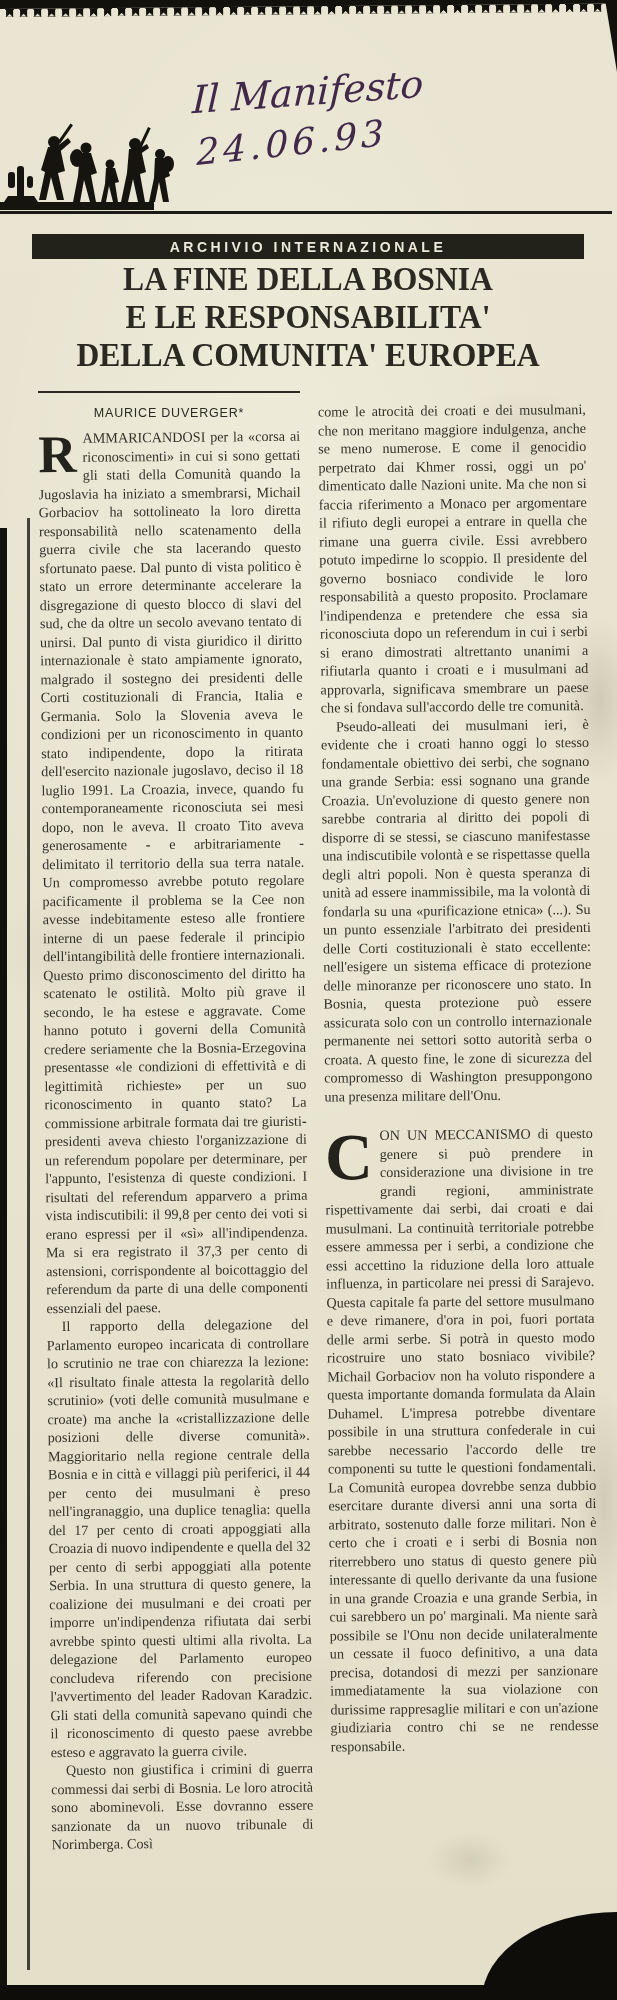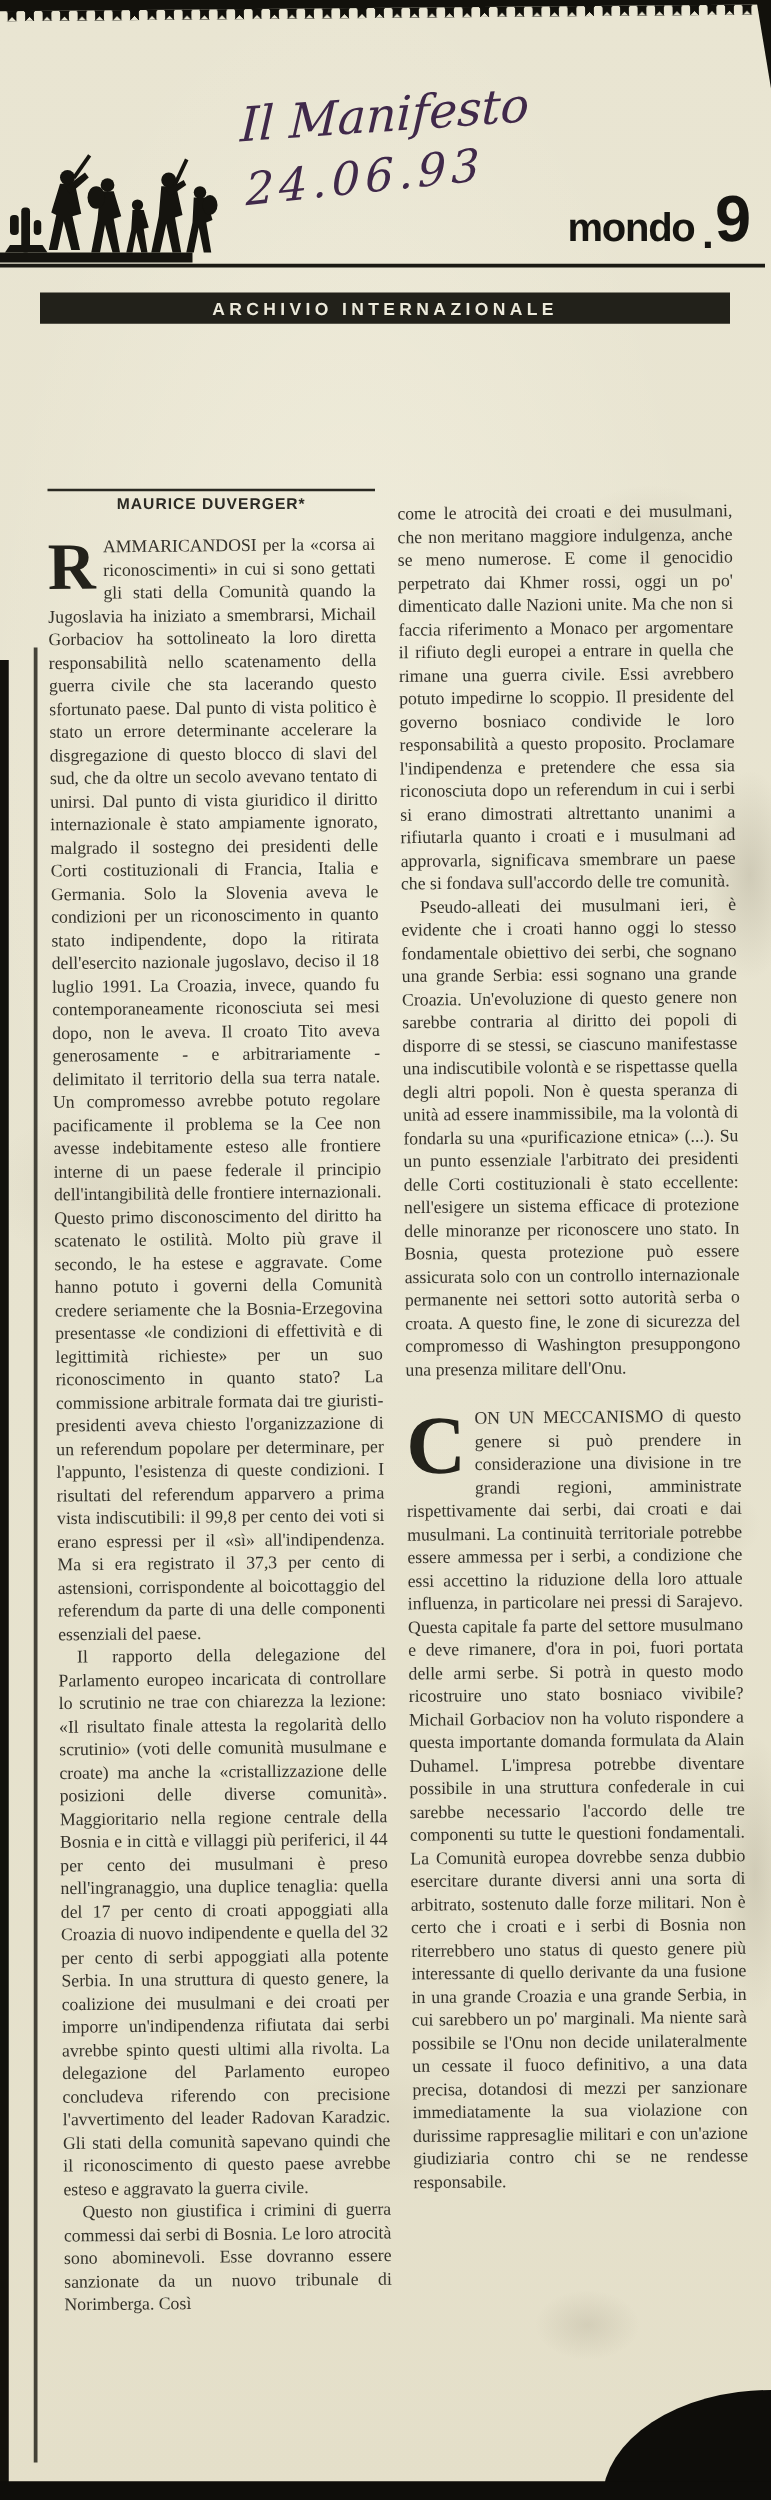--- a/index.html
+++ b/index.html
@@ -50,22 +50,22 @@
   .mondo .num{font-size:52px;line-height:.78;letter-spacing:-2px;}
   
   .kicker{position:absolute;left:32px;top:234px;width:552px;height:25px;background:#22211a;
     display:flex;align-items:center;justify-content:center;}
   .kicker span{color:#ece9da;font-family:"Liberation Sans","DejaVu Sans",sans-serif;
     font-weight:700;font-size:14px;letter-spacing:3.5px;text-align:center;}
   .headline{position:absolute;left:32px;top:260px;width:552px;text-align:center;color:#2b2921;}
   .headline .line{font-size:34px;line-height:38px;font-weight:700;transform:scaleX(.93);
     letter-spacing:0;white-space:nowrap;}
   .byline-block{position:absolute;left:38px;top:391px;width:262px;border-top:2px solid #2a2922;}
-  .byline-block span{display:block;text-align:center;margin-top:3px;
-    font-family:"Liberation Sans","DejaVu Sans",sans-serif;font-weight:700;font-size:12.5px;
+  .byline-block span{display:block;text-align:center;margin-top:13px;
+    font-family:"Liberation Sans","DejaVu Sans",sans-serif;font-weight:400;font-size:12.5px;
     letter-spacing:.8px;color:#2b2a24;}
   
   .cols{position:absolute;left:38px;top:424px;width:548px;transform:rotate(-.55deg);
     transform-origin:100% 0;}
   .col{position:absolute;top:0;color:#35322b;font-size:14.2px;line-height:18.5px;
     text-align:justify;hyphens:auto;}
   .col-left{left:0;width:262px;}
   .col-right{left:280px;top:-24px;width:268px;}
   .para{margin:0;}
   .para.indent{text-indent:15px;}
@@ -110,30 +110,30 @@
         <path d="M131 34 l14 -8 2 4 -13 9 z"></path>
         <circle cx="158" cy="36" r="5"></circle>
         <path d="M153 40 h10 l5 18 -5 2 4 24 h-6 l-4 -20 -4 20 h-6 l5 -24 z"></path>
         <ellipse cx="166" cy="46" rx="6" ry="8"></ellipse>
       </g>
     </svg>
   </div>
   <div class="ground-bar"></div>
   <div class="header-rule"></div>
 
-  <div class="mondo">
-    <span class="word">mondo</span>
-    <span class="dot">.</span>
-    <span class="num">9</span>
-  </div>
 
   <div class="kicker">
     <span>ARCHIVIO INTERNAZIONALE</span>
   </div>
 
+  <div class="headline">
+    <div class="line">LA FINE DELLA BOSNIA</div>
+    <div class="line">E LE RESPONSABILITA'</div>
+    <div class="line">DELLA COMUNITA' EUROPEA</div>
+  </div>
 
   <div class="byline-block">
     <span>MAURICE DUVERGER*</span>
   </div>
 
   <div class="cols">
     <div class="col col-left">
       <p class="para"><span class="dropcap">R</span><span>AMMARICANDOSI per la «corsa ai riconoscimenti» in cui si sono gettati gli stati della Comunità quando la Jugoslavia ha iniziato a smembrarsi, Michail Gorbaciov ha sottolineato la loro diretta responsabilità nello scatenamento della guerra civile che sta lacerando questo sfortunato paese. Dal punto di vista politico è stato un errore determinante accelerare la disgregazione di questo blocco di slavi del sud, che da oltre un secolo avevano tentato di unirsi. Dal punto di vista giuridico il diritto internazionale è stato ampiamente ignorato, malgrado il sostegno dei presidenti delle Corti costituzionali di Francia, Italia e Germania. Solo la Slovenia aveva le condizioni per un riconoscimento in quanto stato indipendente, dopo la ritirata dell'esercito nazionale jugoslavo, deciso il 18 luglio 1991. La Croazia, invece, quando fu contemporaneamente riconosciuta sei mesi dopo, non le aveva. Il croato Tito aveva generosamente - e arbitrariamente - delimitato il territorio della sua terra natale. Un compromesso avrebbe potuto regolare pacificamente il problema se la Cee non avesse indebitamente esteso alle frontiere interne di un paese federale il principio dell'intangibilità delle frontiere internazionali. Questo primo disconoscimento del diritto ha scatenato le ostilità. Molto più grave il secondo, le ha estese e aggravate. Come hanno potuto i governi della Comunità credere seriamente che la Bosnia-Erzegovina presentasse «le condizioni di effettività e di legittimità richieste» per un suo riconoscimento in quanto stato? La commissione arbitrale formata dai tre giuristi-presidenti aveva chiesto l'organizzazione di un referendum popolare per determinare, per l'appunto, l'esistenza di queste condizioni. I risultati del referendum apparvero a prima vista indiscutibili: il 99,8 per cento dei voti si erano espressi per il «sì» all'indipendenza. Ma si era registrato il 37,3 per cento di astensioni, corrispondente al boicottaggio del referendum da parte di una delle componenti essenziali del paese.</span></p>
       <p class="para indent"><span>Il rapporto della delegazione del Parlamento europeo incaricata di controllare lo scrutinio ne trae con chiarezza la lezione: «Il risultato finale attesta la regolarità dello scrutinio» (voti delle comunità musulmane e croate) ma anche la «cristallizzazione delle posizioni delle diverse comunità». Maggioritario nella regione centrale della Bosnia e in città e villaggi più periferici, il 44 per cento dei musulmani è preso nell'ingranaggio, una duplice tenaglia: quella del 17 per cento di croati appoggiati alla Croazia di nuovo indipendente e quella del 32 per cento di serbi appoggiati alla potente Serbia. In una struttura di questo genere, la coalizione dei musulmani e dei croati per imporre un'indipendenza rifiutata dai serbi avrebbe spinto questi ultimi alla rivolta. La delegazione del Parlamento europeo concludeva riferendo con precisione l'avvertimento del leader Radovan Karadzic. Gli stati della comunità sapevano quindi che il riconoscimento di questo paese avrebbe esteso e aggravato la guerra civile.</span></p>
       <p class="para indent"><span>Questo non giustifica i crimini di guerra commessi dai serbi di Bosnia. Le loro atrocità sono abominevoli. Esse dovranno essere sanzionate da un nuovo tribunale di Norimberga. Così</span></p>

